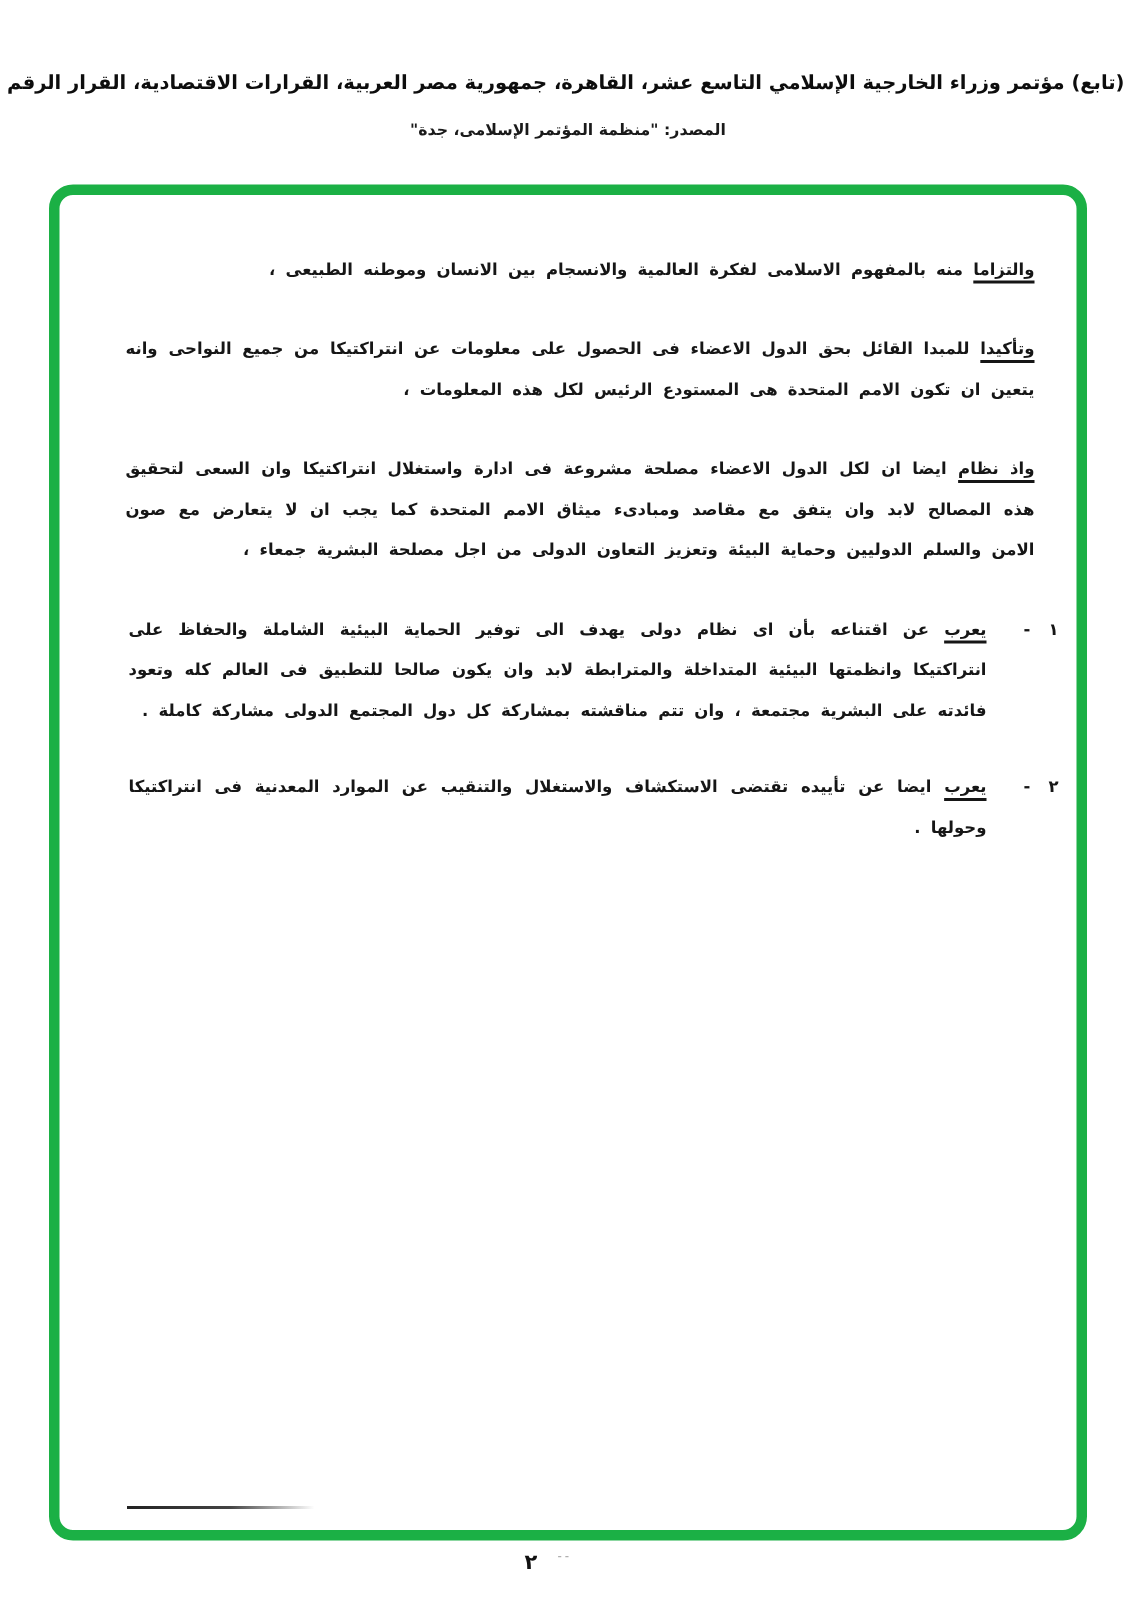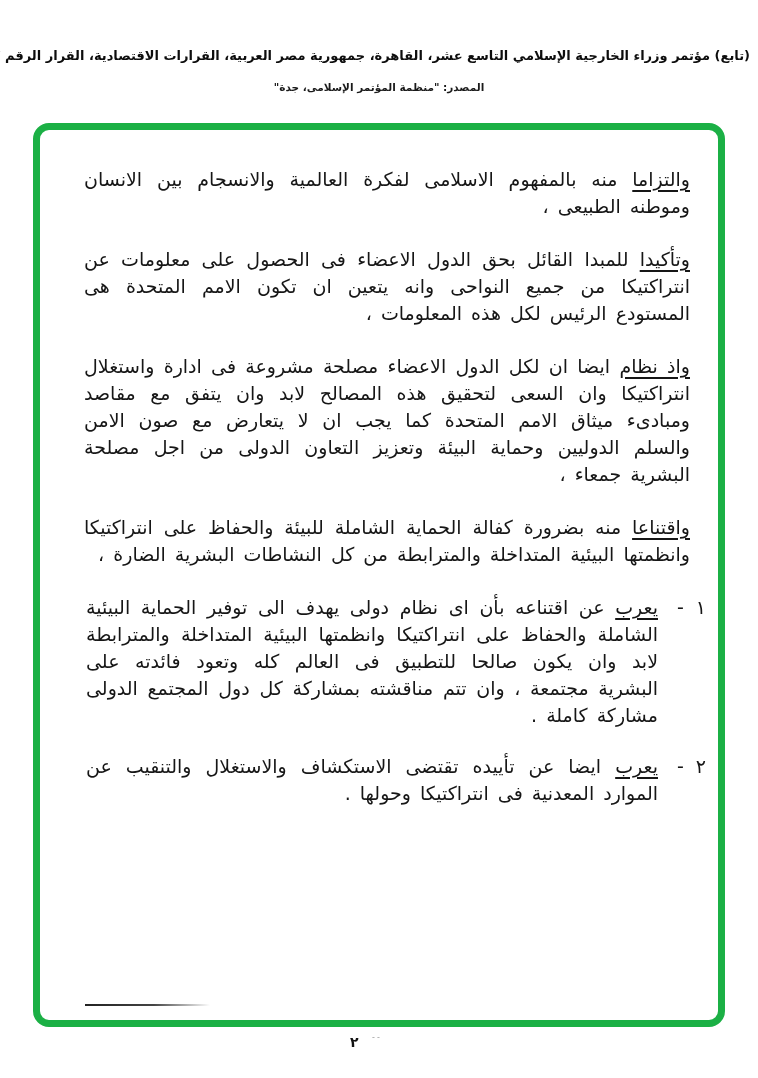--- a/index.html
+++ b/index.html
@@ -31,22 +31,22 @@
     width:692px;height:904px;
     box-sizing:border-box;
     border:7px solid #1bb045;
     border-radius:16px;
     padding:36px 28px 0 44px;
     overflow:hidden;
   }
   
   .doc-text{
     color:#161616;
-    font-size:19px;
-    font-weight:normal;
+    font-size:11px;
+    font-weight:bold;
     line-height:27px;
   }
   .para{
     margin:0 0 26px 0;
     text-align:justify;
     word-spacing:3px;
   }
   .lead{
     text-decoration:underline;
     text-underline-offset:4px;
@@ -100,21 +100,20 @@
     <div class="doc-text" style="color: rgb(22, 22, 22);">
 
       <p class="para"><span class="lead">والتزاما</span><span> منه بالمفهوم الاسلامى لفكرة العالمية والانسجام بين الانسان وموطنه الطبيعى ،</span></p>
 
 
 
       <p class="para"><span class="lead">وتأكيدا</span><span> للمبدا القائل بحق الدول الاعضاء فى الحصول على معلومات عن انتراكتيكا من جميع النواحى وانه يتعين ان تكون الامم المتحدة هى المستودع الرئيس لكل هذه المعلومات ،</span></p>
 
       <p class="para"><span class="lead">واذ نظام</span><span> ايضا ان لكل الدول الاعضاء مصلحة مشروعة فى ادارة واستغلال انتراكتيكا وان السعى لتحقيق هذه المصالح لابد وان يتفق مع مقاصد ومبادىء ميثاق الامم المتحدة كما يجب ان لا يتعارض مع صون الامن والسلم الدوليين وحماية البيئة وتعزيز التعاون الدولى من اجل مصلحة البشرية جمعاء ،</span></p>
 
-      <p class="para"><span class="lead">واقتناعا</span><span> منه بضرورة كفالة الحماية الشاملة للبيئة والحفاظ على انتراكتيكا وانظمتها البيئية المتداخلة والمترابطة من كل النشاطات البشرية الضارة ،</span></p>
 
       <div class="item">
         <div class="item-marker">
           <span>١</span>
           <span>-</span>
         </div>
         <div class="item-body"><span class="lead">يعرب</span><span> عن اقتناعه بأن اى نظام دولى يهدف الى توفير الحماية البيئية الشاملة والحفاظ على انتراكتيكا وانظمتها البيئية المتداخلة والمترابطة لابد وان يكون صالحا للتطبيق فى العالم كله وتعود فائدته على البشرية مجتمعة ، وان تتم مناقشته بمشاركة كل دول المجتمع الدولى مشاركة كاملة .</span></div>
       </div>
 
       <div class="item">

